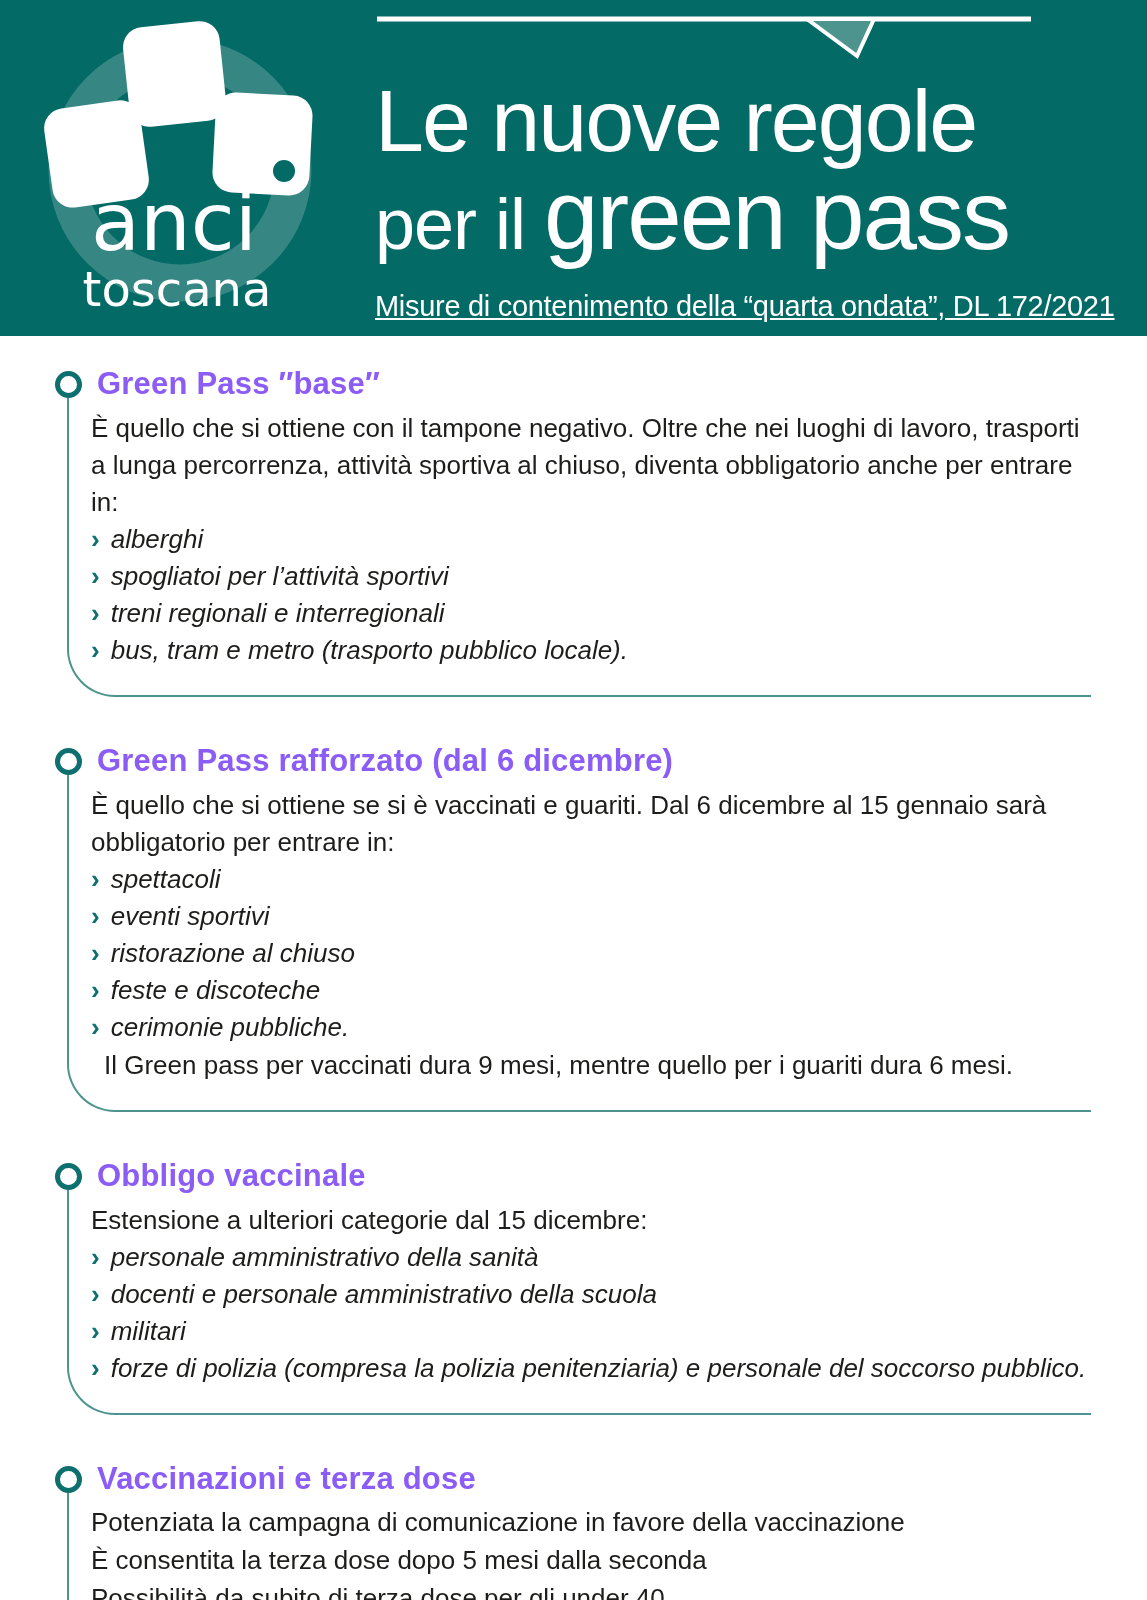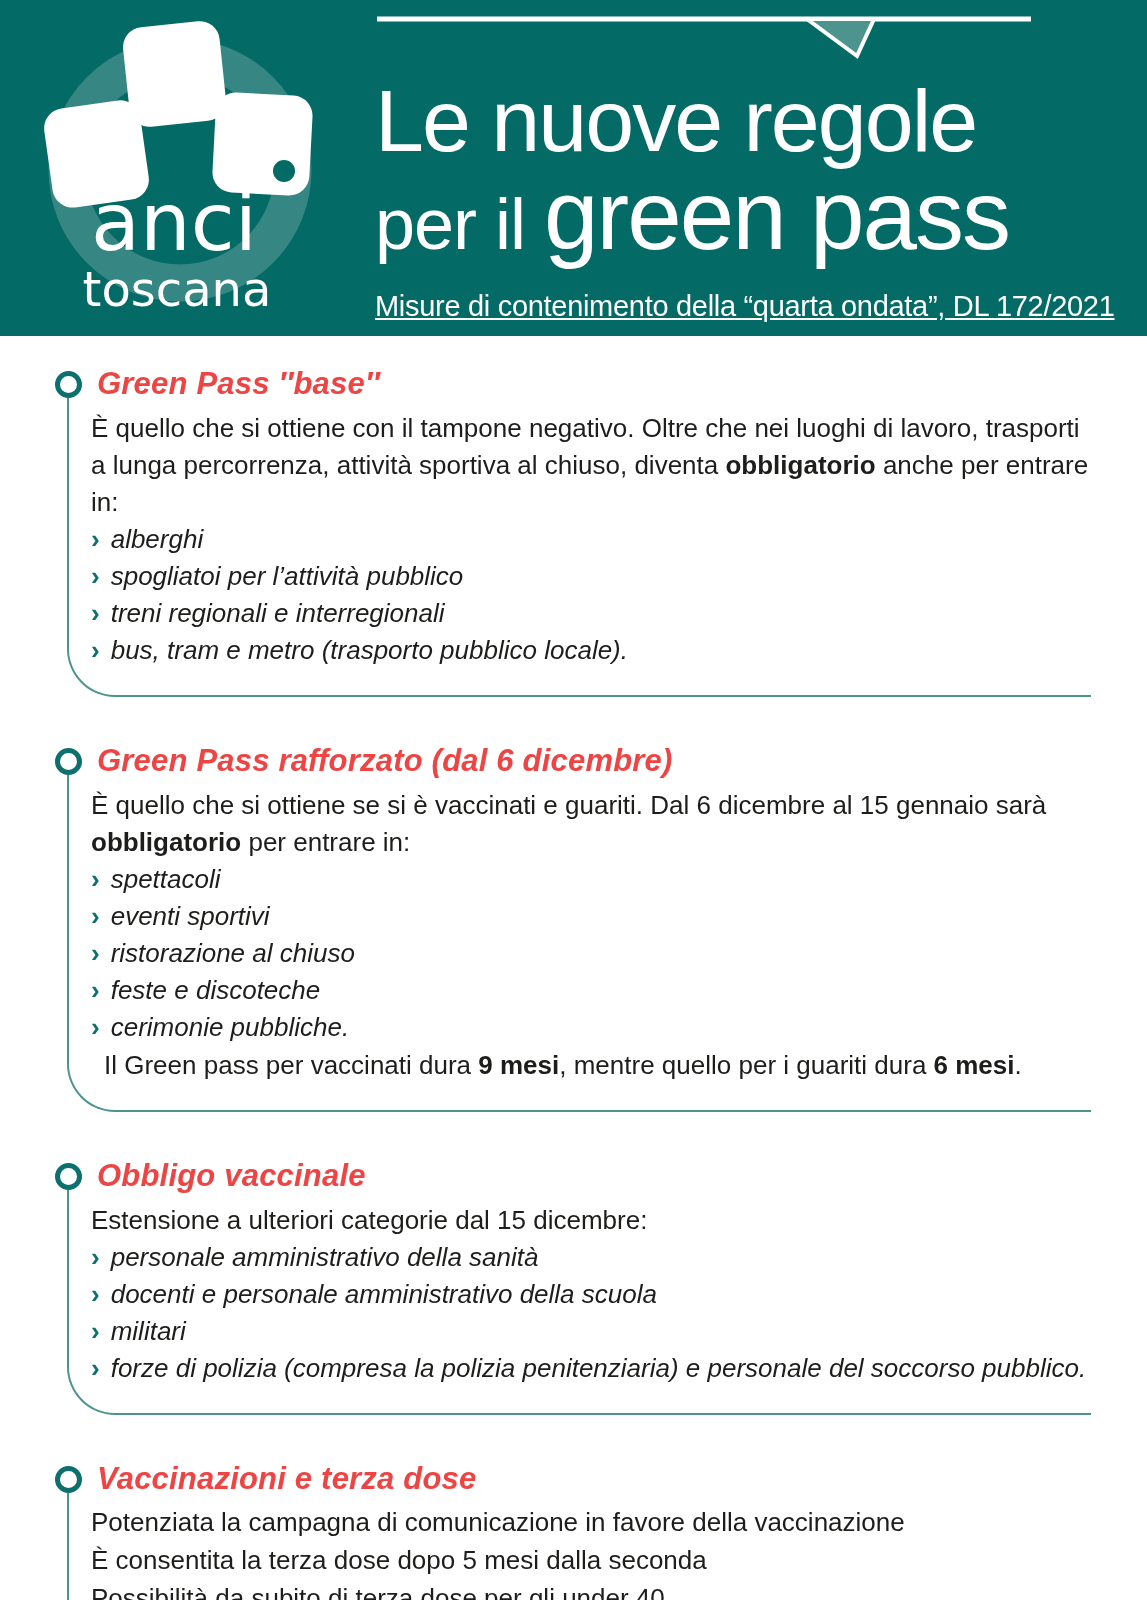--- a/index.html
+++ b/index.html
@@ -16,34 +16,34 @@
   .t1{font-size:88px;letter-spacing:-2px;display:block;}
   .t2{font-size:72px;letter-spacing:-1px;}
   .t3{font-size:98px;letter-spacing:-2px;text-align:center;}
   .subtitle{font-size:29px;margin-top:24px;font-weight:400;letter-spacing:-0.3px;text-decoration:underline;}
   
   .content{padding:30px 54px 0 54px;}
   .sec{margin-top:0;}
   .sec + .sec{margin-top:46px;}
   .sec-head{display:flex;align-items:center;gap:15px;position:relative;z-index:2;}
   .ring{width:17px;height:17px;border:5px solid #0e706e;border-radius:50%;background:#fff;flex:0 0 auto;margin-left:1px;}
-  h2{color:#ef4444;font-size:31px;font-weight:700;margin:0;letter-spacing:0.2px;font-style:italic;}
+  h2{color:#8b5cf6;font-size:31px;font-weight:700;margin:0;letter-spacing:0.2px;}
   .panel{
     margin-left:13px;margin-top:-4px;
     border-left:2.5px solid #4d948e;border-bottom:2.5px solid #4d948e;
     border-bottom-left-radius:48px;
     padding:10px 0 26px 22px;max-width:1024px;box-sizing:border-box;
   }
   .lead{font-size:26px;line-height:37px;margin:2px 0 0 0;max-width:1000px;}
   .items{list-style:none;margin:0;padding:0;font-style:italic;}
   .items li{font-size:26px;line-height:37px;}
   .arrow{color:#0e706e;font-style:normal;font-weight:700;margin-right:11px;}
   .footnote{font-size:26px;line-height:37px;margin-top:1px;margin-left:13px;}
   .plain-line{font-size:26px;line-height:38px;}
-  b{font-weight:700;}
+  b{font-weight:400;}
 </style>
 </head>
 <body>
 
 <header class="header">
   <svg class="logo" width="312" height="318" viewBox="0 0 312 318">
     <circle cx="158" cy="162" r="113" fill="none" stroke="rgba(255,255,255,0.20)" stroke-width="37"></circle>
     <g fill="#ffffff">
       <rect x="104" y="16" width="97" height="100" rx="20" transform="rotate(-6 152 66)"></rect>
       <rect x="26" y="96" width="97" height="100" rx="20" transform="rotate(-8 74 146)"></rect>
@@ -71,21 +71,21 @@
 
   <section class="sec">
     <div class="sec-head">
       <span class="ring"></span>
       <h2>Green Pass ″base″</h2>
     </div>
     <div class="panel">
       <p class="lead">È quello che si ottiene con il tampone negativo. Oltre che nei luoghi di lavoro, trasporti a lunga percorrenza, attività sportiva al chiuso, diventa <b>obbligatorio</b> anche per entrare in:</p>
       <ul class="items">
           <li><span class="arrow">›</span><span>alberghi</span></li>
-          <li><span class="arrow">›</span><span>spogliatoi per l’attività pubblico</span></li>
+          <li><span class="arrow">›</span><span>spogliatoi per l’attività sportivi</span></li>
           <li><span class="arrow">›</span><span>treni regionali e interregionali</span></li>
           <li><span class="arrow">›</span><span>bus, tram e metro (trasporto pubblico locale).</span></li>
         </ul>
     </div>
   </section>
 
   <section class="sec">
     <div class="sec-head">
       <span class="ring"></span>
       <h2>Green Pass rafforzato (dal 6 dicembre)</h2>

